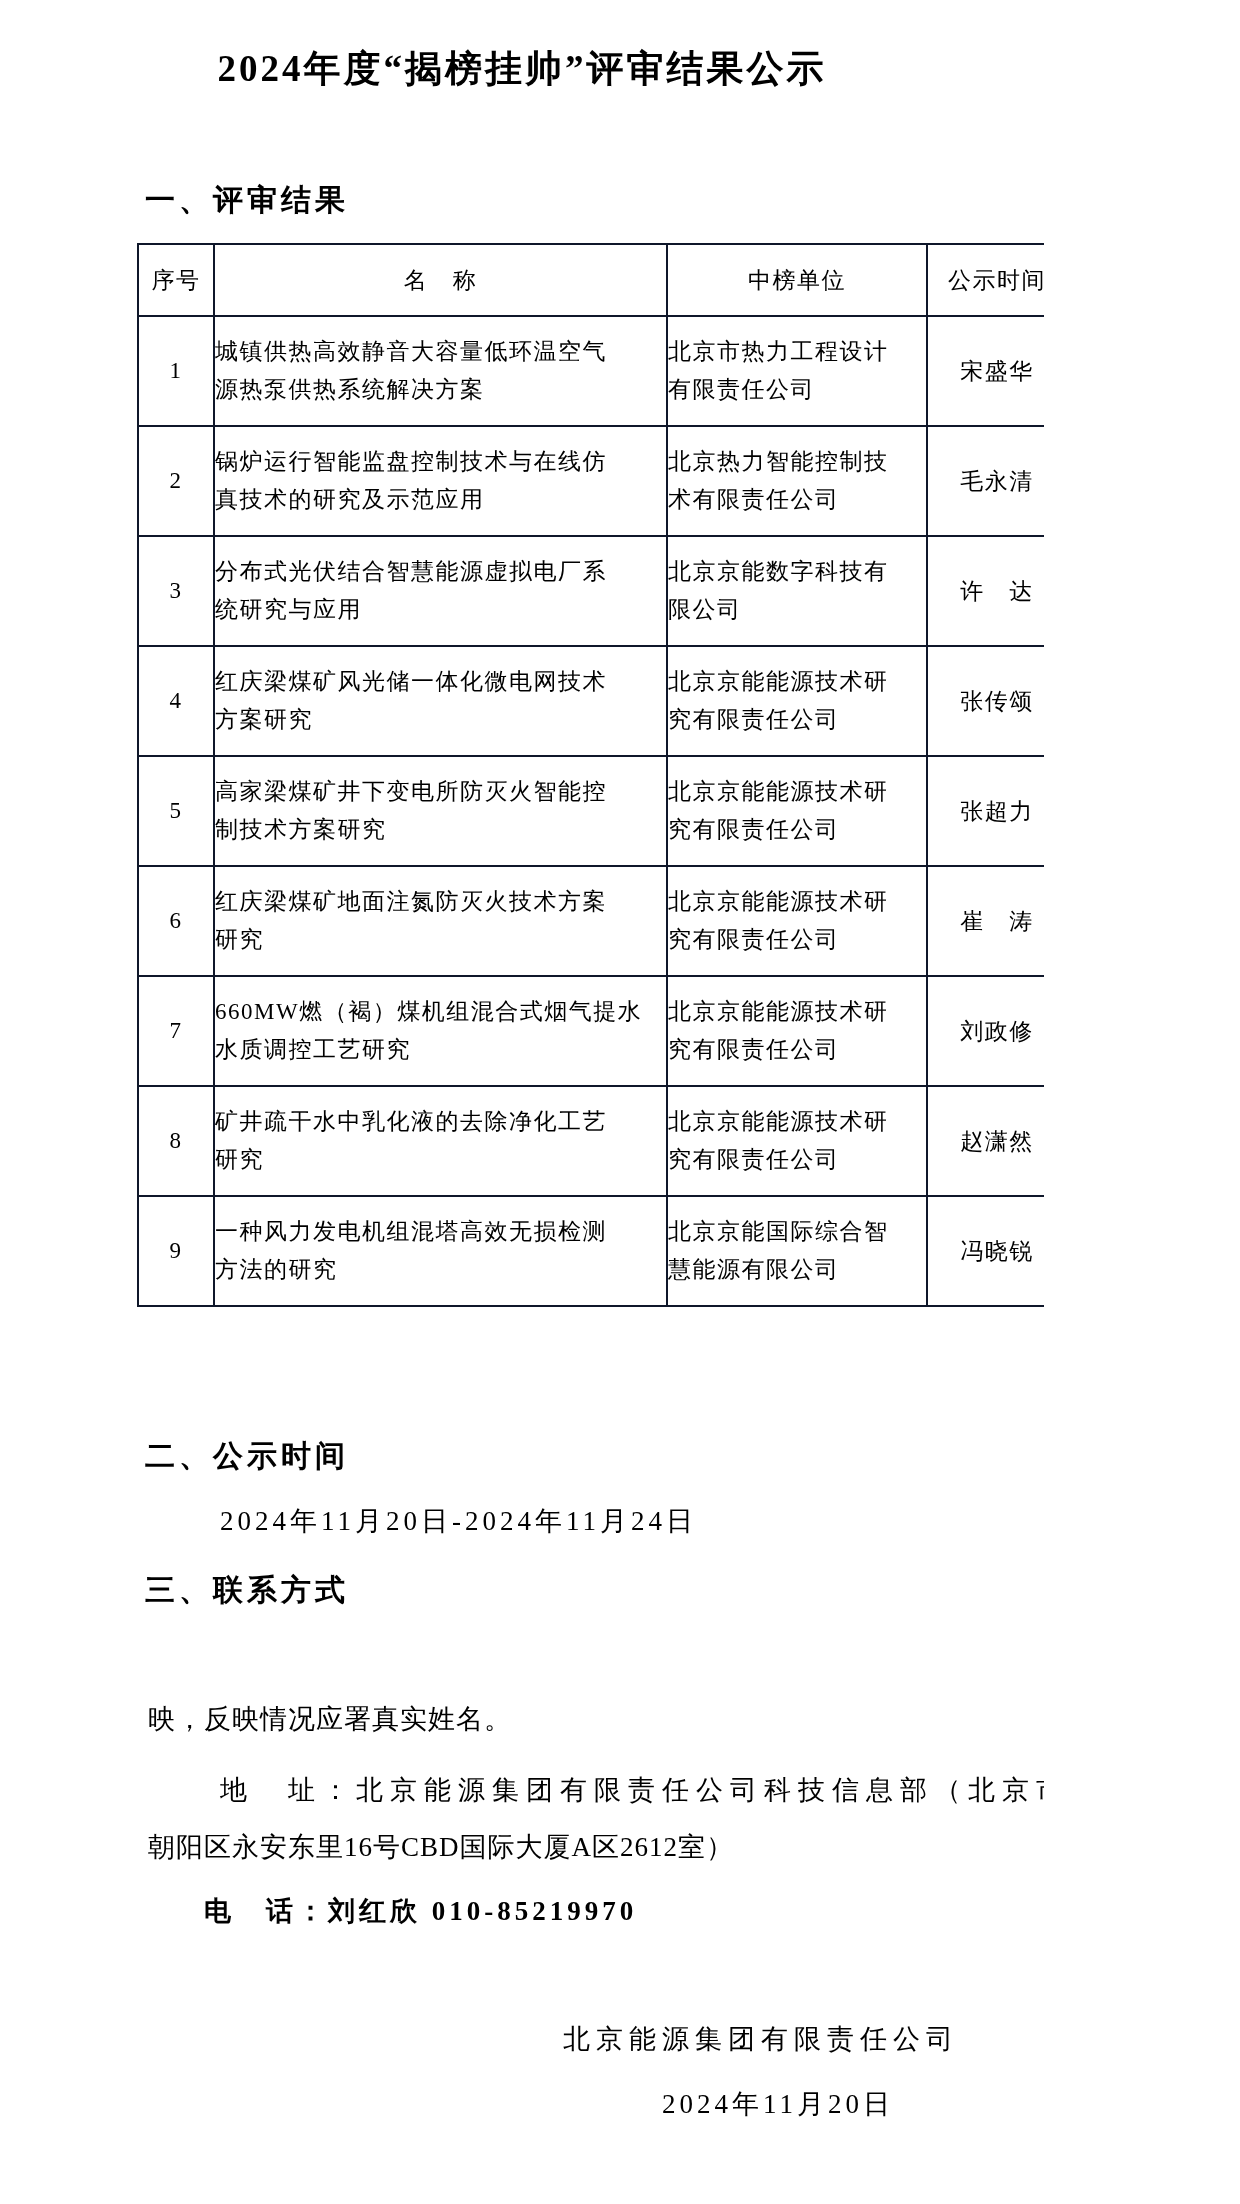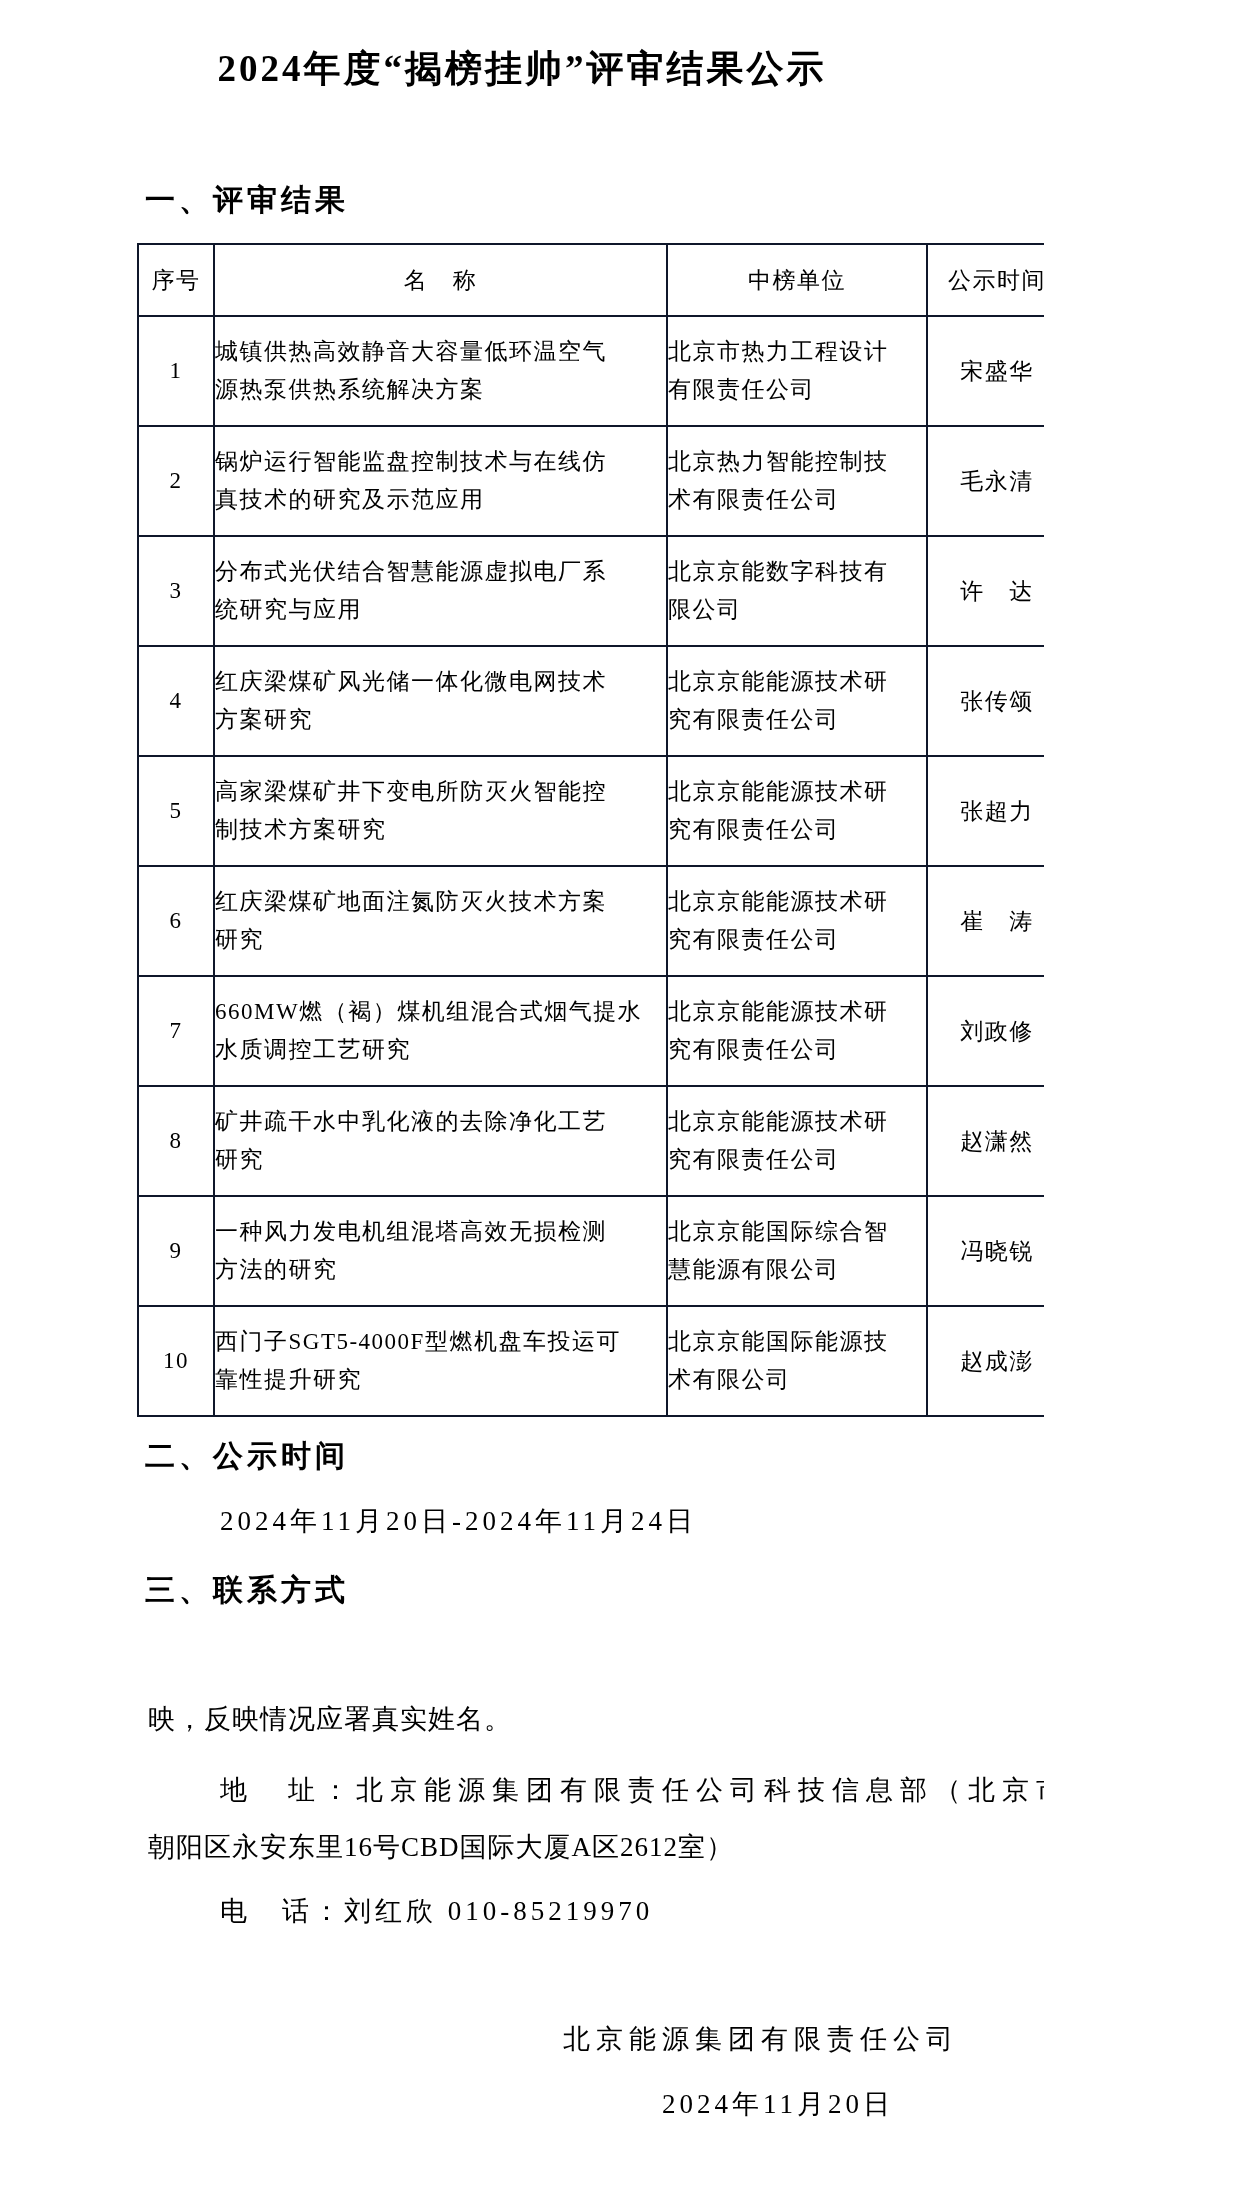--- a/index.html
+++ b/index.html
@@ -36,21 +36,21 @@
   .body-line{
     position:absolute;
     font-size:27px;
     white-space:nowrap;
   }
   #period-text{top:1503px;left:220px;letter-spacing:4px;}
   #notice-line1{top:1636px;left:220px;letter-spacing:7px;}
   #notice-line2{top:1701px;left:148px;letter-spacing:1px;}
   #address-line1{top:1764px;left:220px;letter-spacing:7px;margin-top:8px;}
   #address-line2{top:1829px;left:148px;letter-spacing:1px;}
-  #phone-line{top:1893px;left:220px;letter-spacing:4px;}
+  #phone-line{top:1893px;left:204px;letter-spacing:4px;font-weight:bold;}
   #signature-company{top:2021px;left:563px;letter-spacing:6px;}
   #signature-date{top:2086px;left:662px;letter-spacing:4px;}
 
   table.results{
     position:absolute;
     top:243px; left:137px;
     border-collapse:collapse;
     table-layout:fixed;
     width:929px;
   }
@@ -165,28 +165,20 @@
         <td class="cell-leader">赵潇然</td>
       </tr>
       <tr>
         <td class="cell-no">9</td>
         <td class="cell-name">一种风力发电机组混塔高效无损检测
 方法的研究</td>
         <td class="cell-unit">北京京能国际综合智
 慧能源有限公司</td>
         <td class="cell-leader">冯晓锐</td>
       </tr>
-      <tr>
-        <td class="cell-no">10</td>
-        <td class="cell-name">西门子SGT5-4000F型燃机盘车投运可
-靠性提升研究</td>
-        <td class="cell-unit">北京京能国际能源技
-术有限公司</td>
-        <td class="cell-leader">赵成澎</td>
-      </tr>
     </tbody>
   </table>
 
   <div class="sec-heading" id="h-period">二、公示时间</div>
   <div class="body-line" id="period-text">2024年11月20日-2024年11月24日</div>
 
   <div class="sec-heading" id="h-contact">三、联系方式</div>
 
   <div class="body-line" id="notice-line2">映，反映情况应署真实姓名。</div>
 

